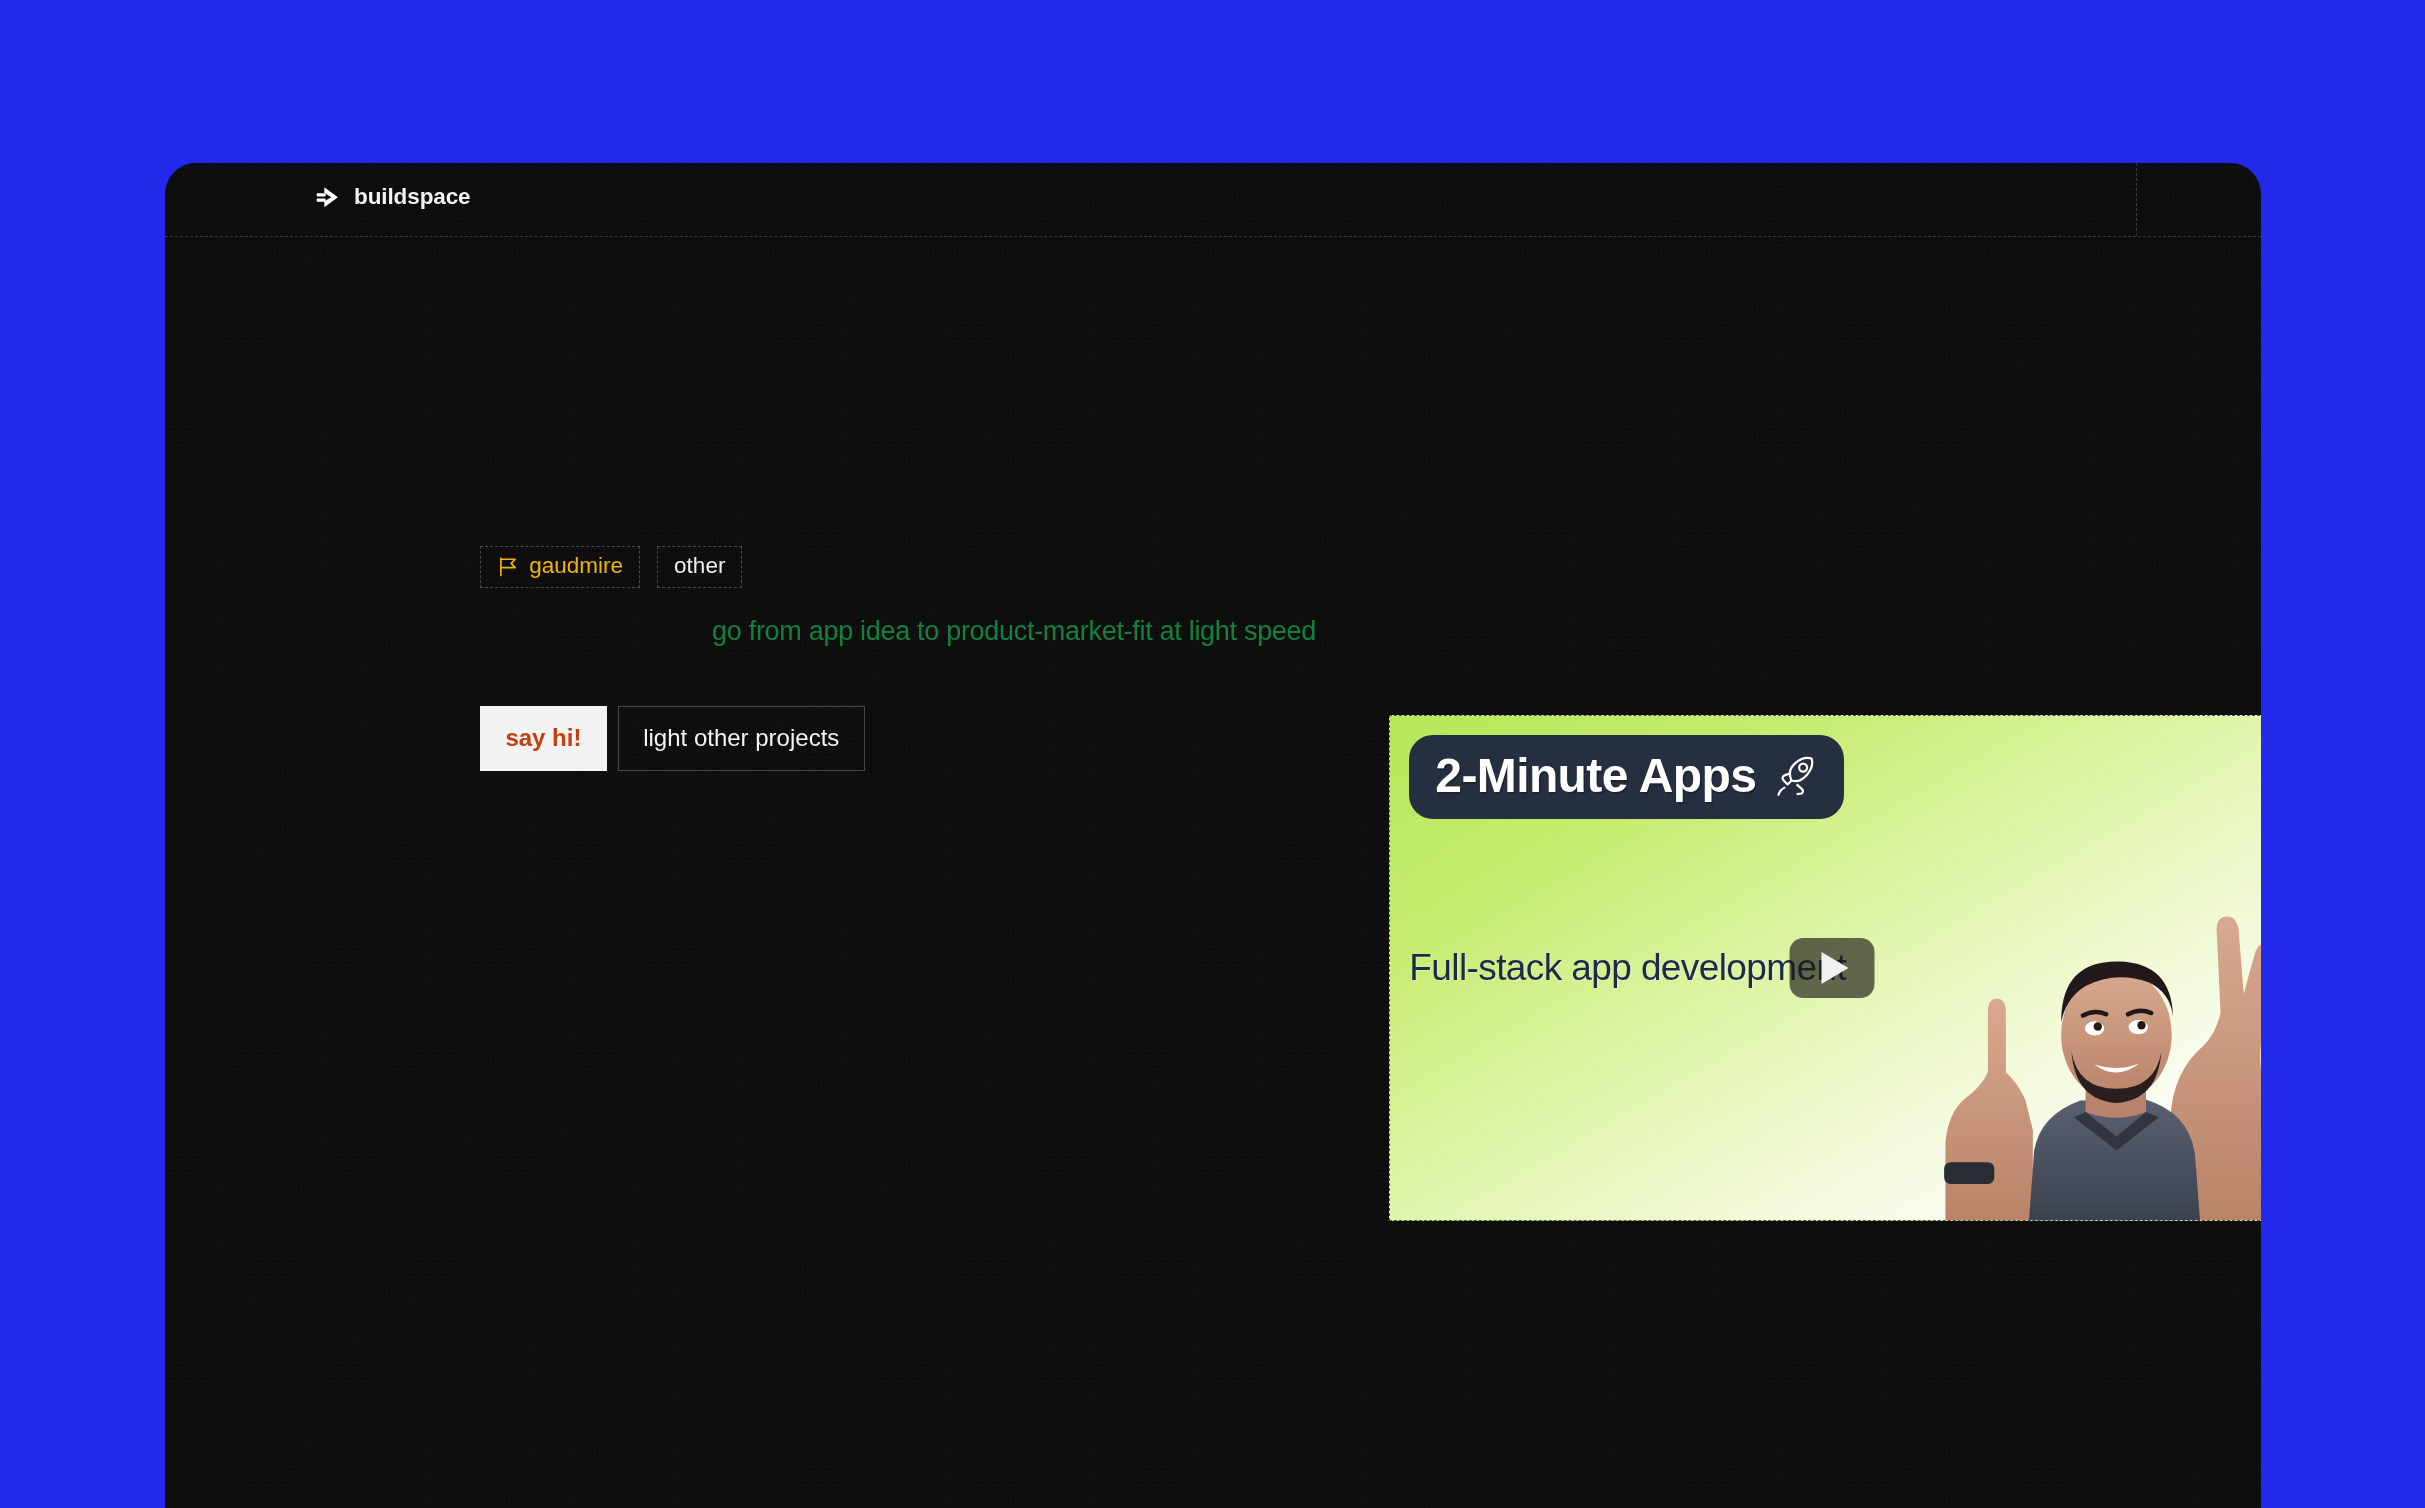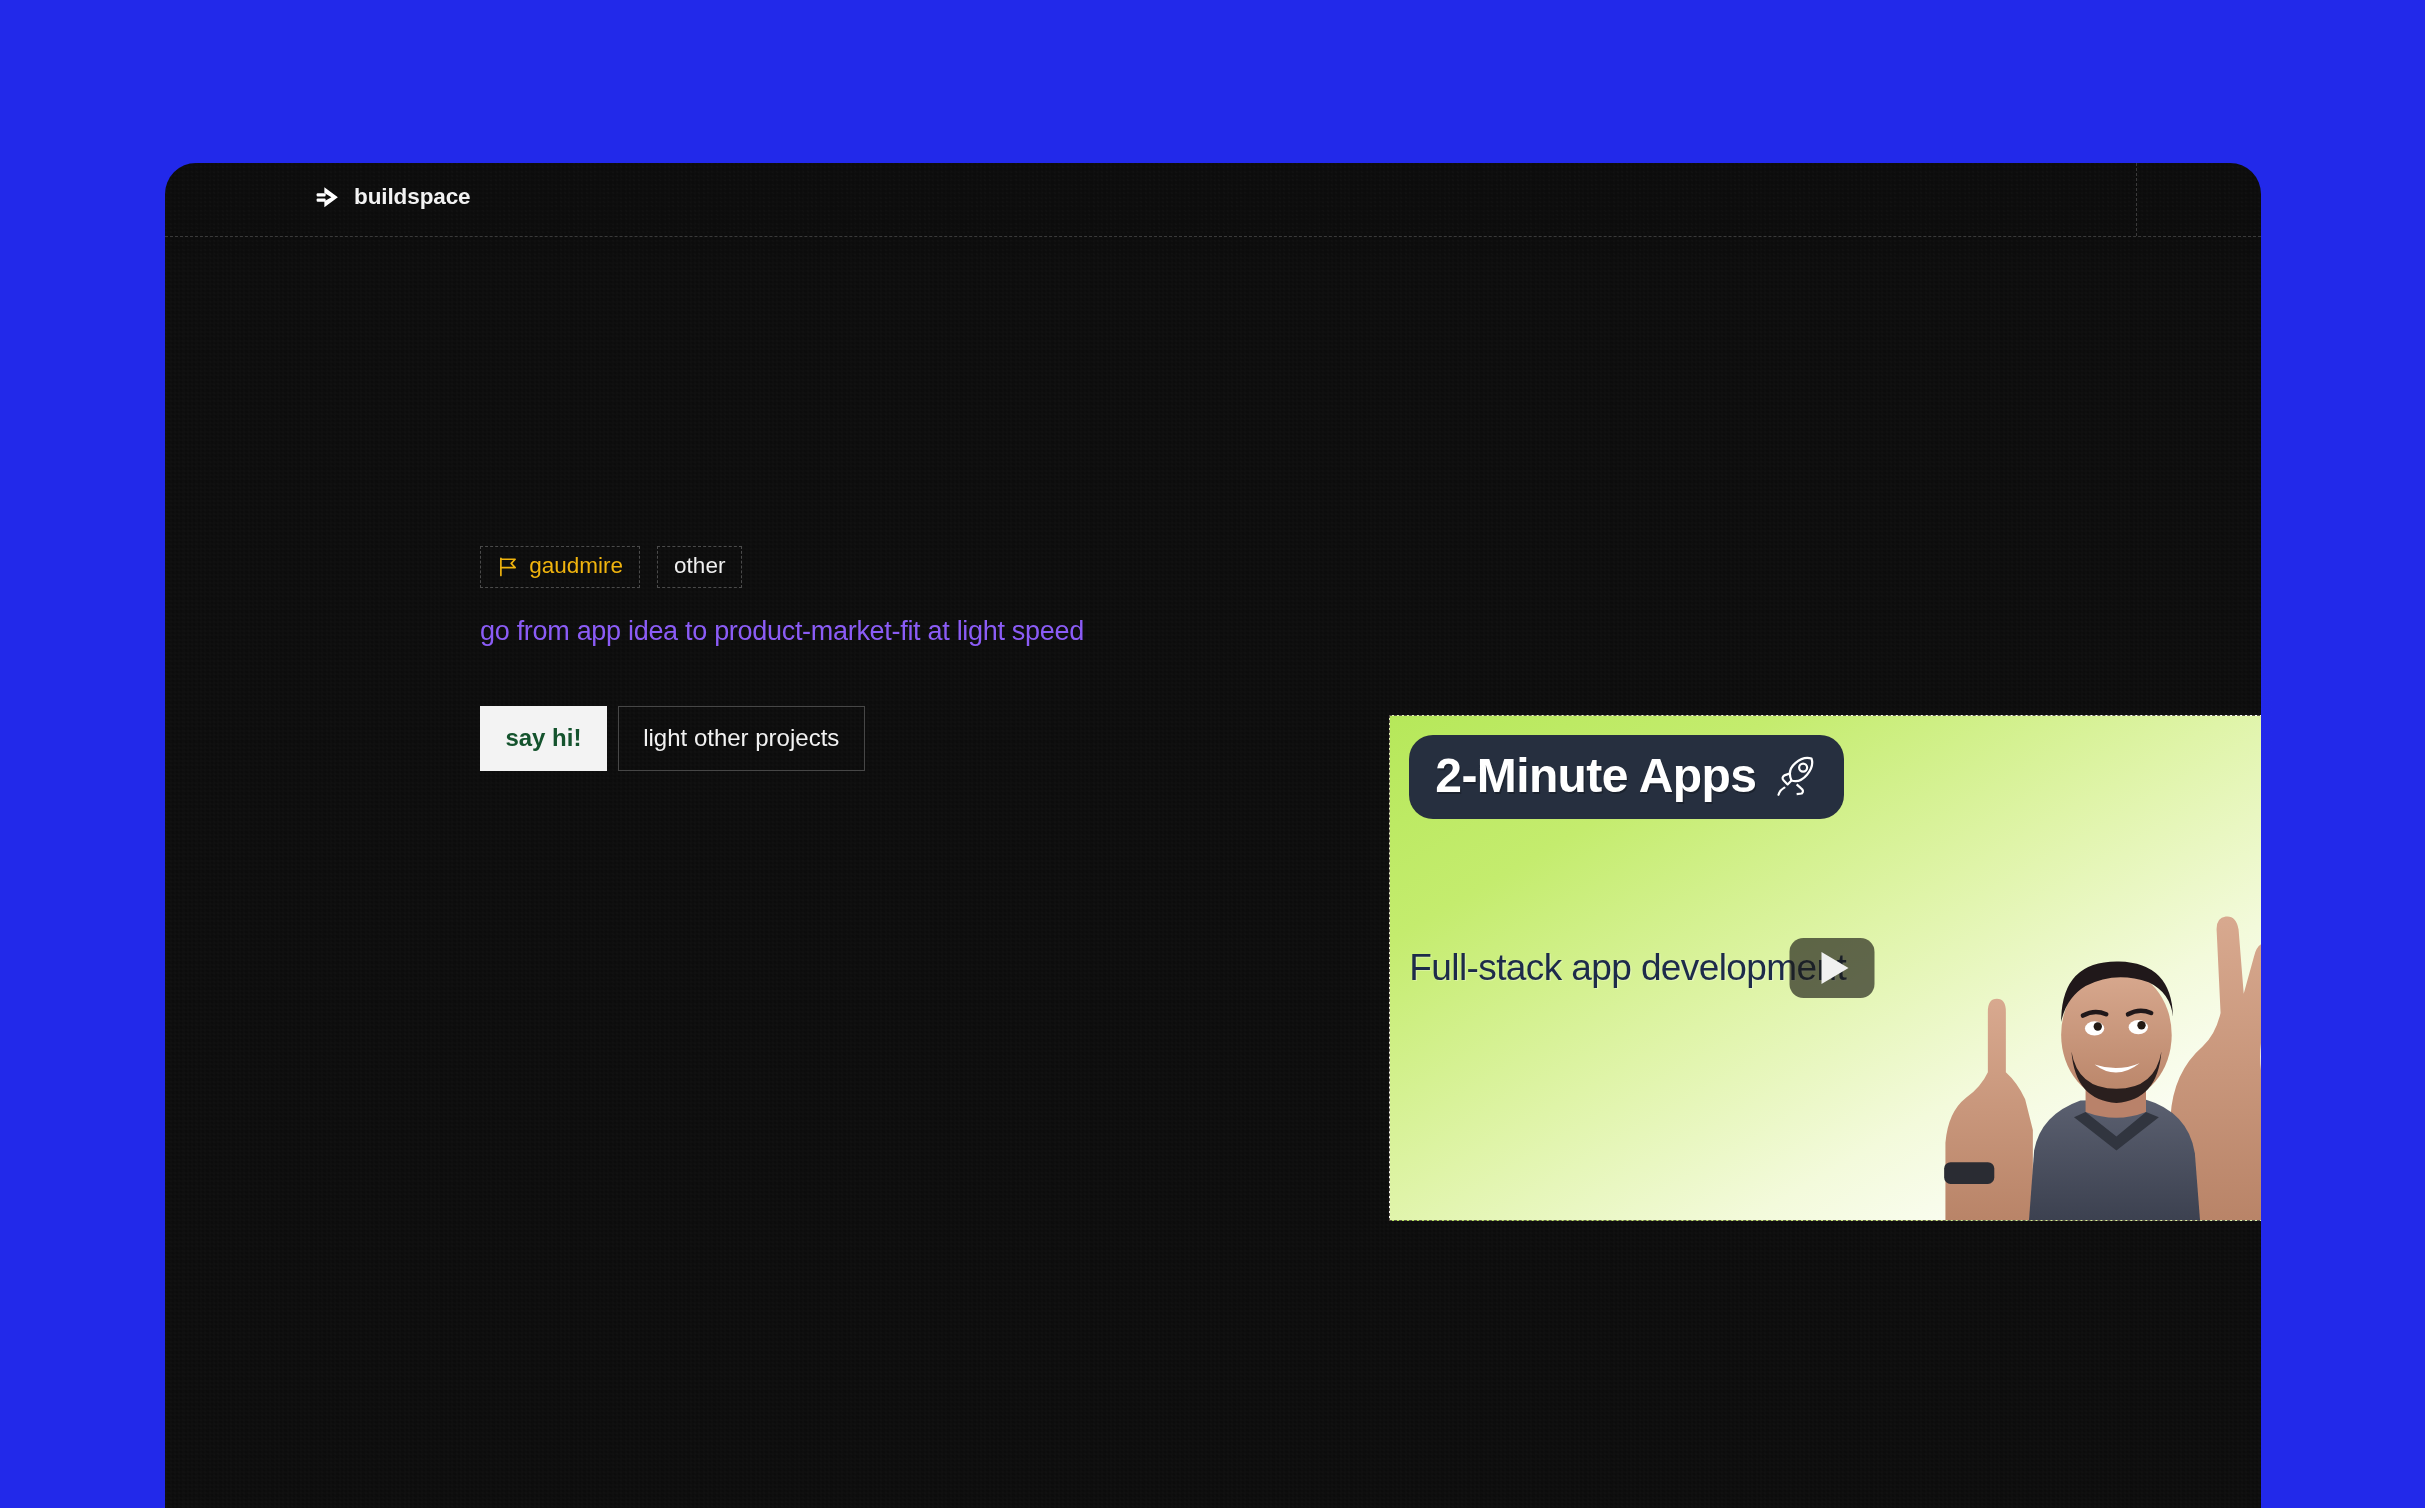--- a/index.html
+++ b/index.html
@@ -113,44 +113,45 @@
     font-size: 116px;
     font-weight: 700;
     line-height: 0.92;
     letter-spacing: -3.2px;
     font-stretch: condensed;
     max-width: 804px;
   }
 
   .subtitle {
     margin-top: 27px;
-    color:#8b5cf6;
+    color:#15803d;
     font-size: 27px;
     font-weight: 400;
     letter-spacing: -0.3px;
     line-height:1.2;
+    text-align:right;
   }
 
   .cta-row {
     margin-top: 58px;
     display:flex;
     align-items:stretch;
     gap: 11px;
   }
   .btn {
     font-size: 24px;
     line-height:1;
     padding: 18.7px 24.4px 20px 24.4px;
     white-space:nowrap;
     cursor:pointer;
     border: 1.3px solid transparent;
   }
   .btn-primary {
     background:#f3f3f3;
-    color:#14532d;
+    color:#c2410c;
     font-weight:600;
   }
   .btn-secondary {
     background: transparent;
     color:#f2f2f2;
     border: 1.3px solid #474747;
     font-weight:400;
   }
 
   

